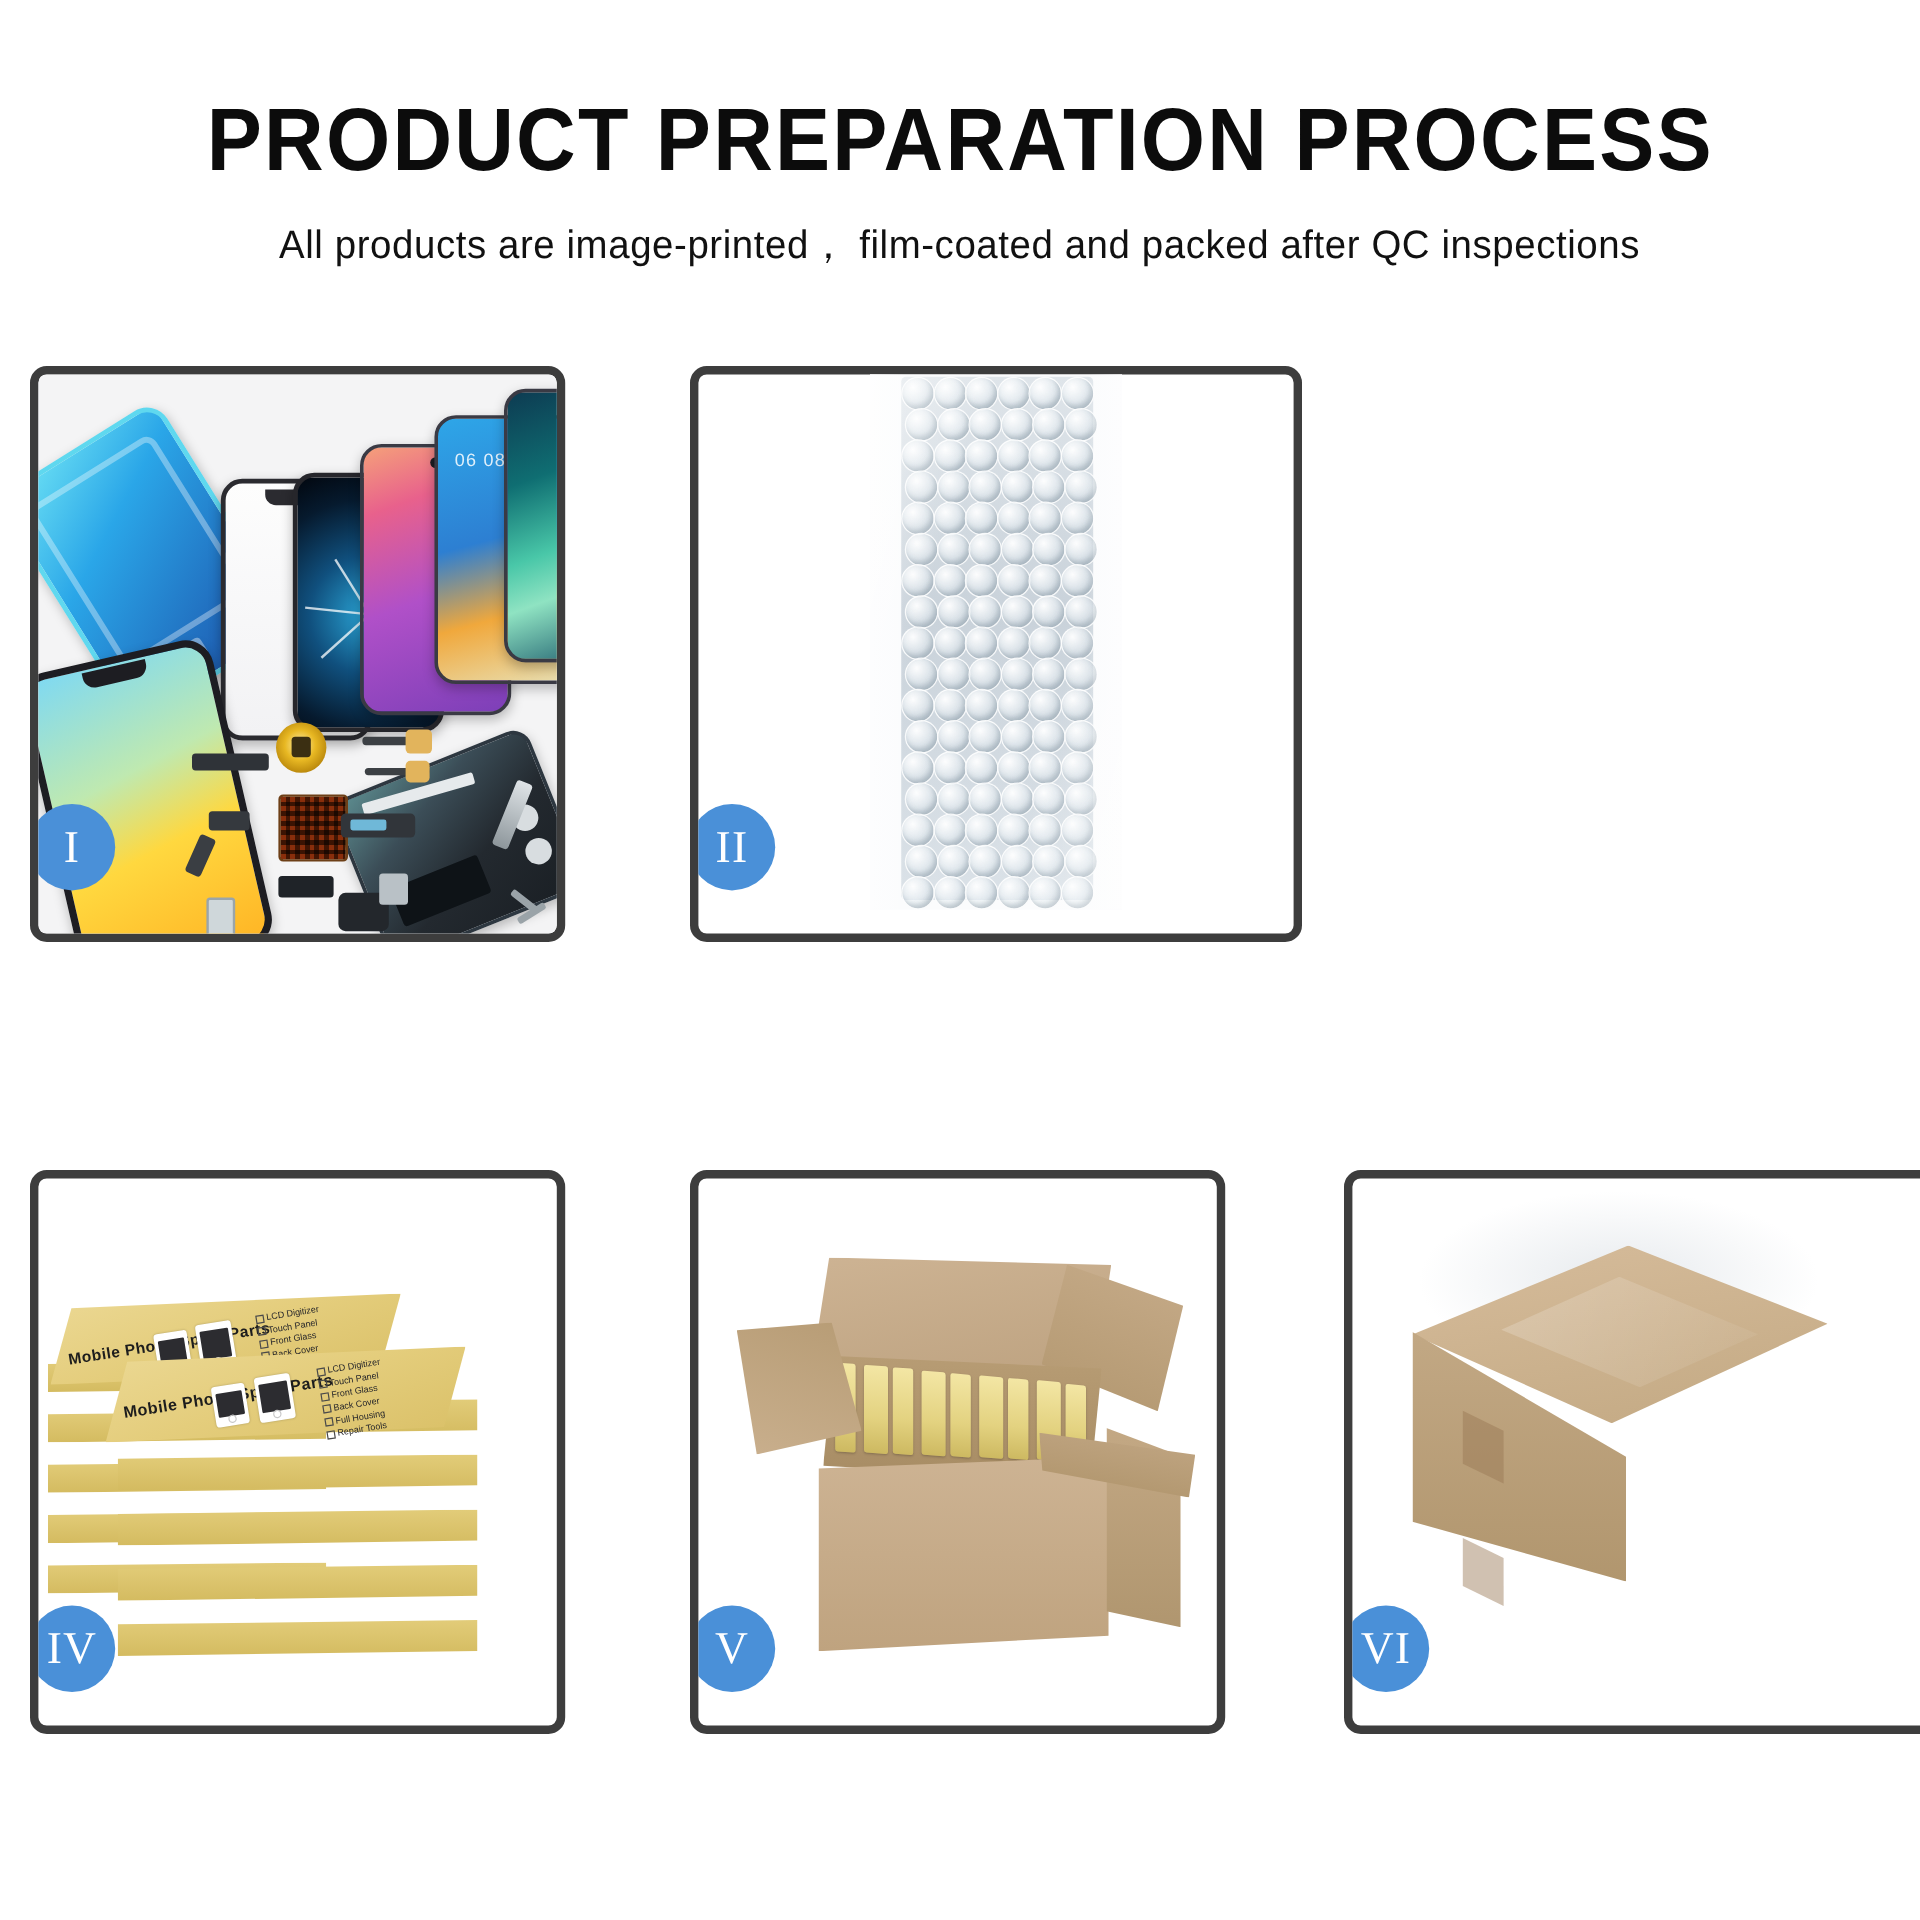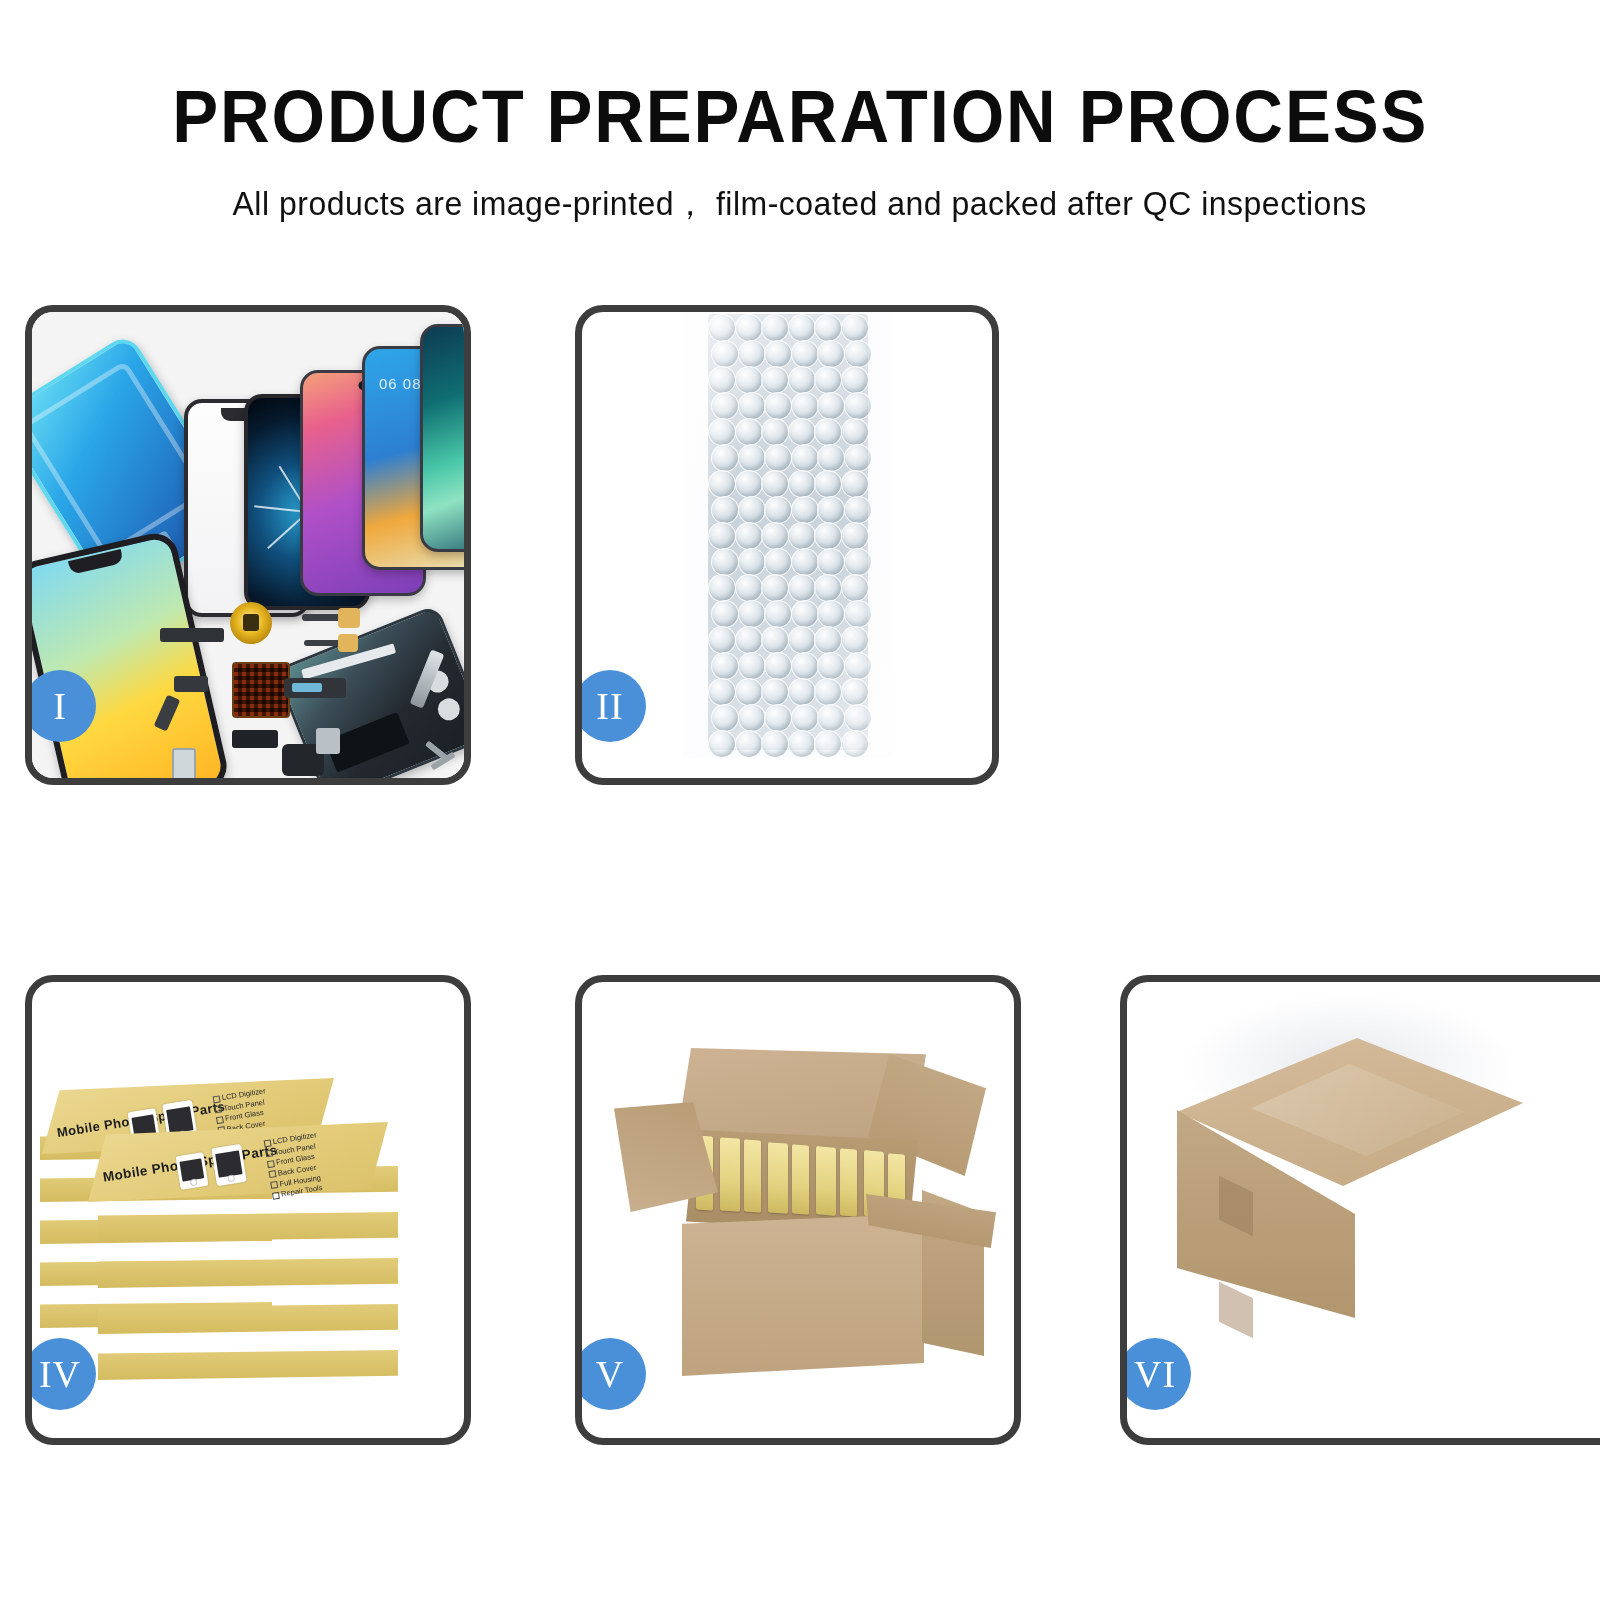--- a/index.html
+++ b/index.html
@@ -23,21 +23,21 @@
   .subtitle{
     margin-top:28px;font-size:33px;font-weight:400;color:#111;
     letter-spacing:.5px;white-space:nowrap;
     transform:scaleX(0.97);transform-origin:center;
   }
 
   .grid{position:absolute;left:0;top:0;width:1600px;height:1600px;}
   .panel{
     position:absolute;
     border:7px solid #3d3d3d;
-    border-radius:28px;
+    border-radius:14px;
     background:#ffffff;
     box-sizing:border-box;
     overflow:hidden;
   }
   .panel .stage{position:absolute;inset:0;overflow:hidden;}
   .badge{
     position:absolute;
     width:72px;height:72px;border-radius:50%;
     background:#4a90d8;
     color:#ffffff;
@@ -301,21 +301,21 @@
       <div class="part pt-tray"></div>
       <div class="part pt-spk2"></div>
       <div class="part pt-motor"></div>
       <div class="part pt-tool"></div>
       <div class="part pt-screw1"></div>
       <div class="part pt-screw2"></div>
     </div>
     <div class="badge" style="left:-8px;bottom:36px;">I</div>
   </div>
 
-  <div class="panel" style="left:575px;top:305px;width:424px;height:480px;">
+  <div class="panel" style="left:575px;top:305px;width:510px;height:480px;">
     <div class="stage">
       <div class="bw-wrap">
         <div class="bw-inner">
           <div class="bw-bub" id="bubbles">
               <div class="bub" style="left: 0px; top: 0px;"></div>
               <div class="bub" style="left: 26.5px; top: 0px;"></div>
               <div class="bub" style="left: 53px; top: 0px;"></div>
               <div class="bub" style="left: 79.5px; top: 0px;"></div>
               <div class="bub" style="left: 106px; top: 0px;"></div>
               <div class="bub" style="left: 132.5px; top: 0px;"></div>

